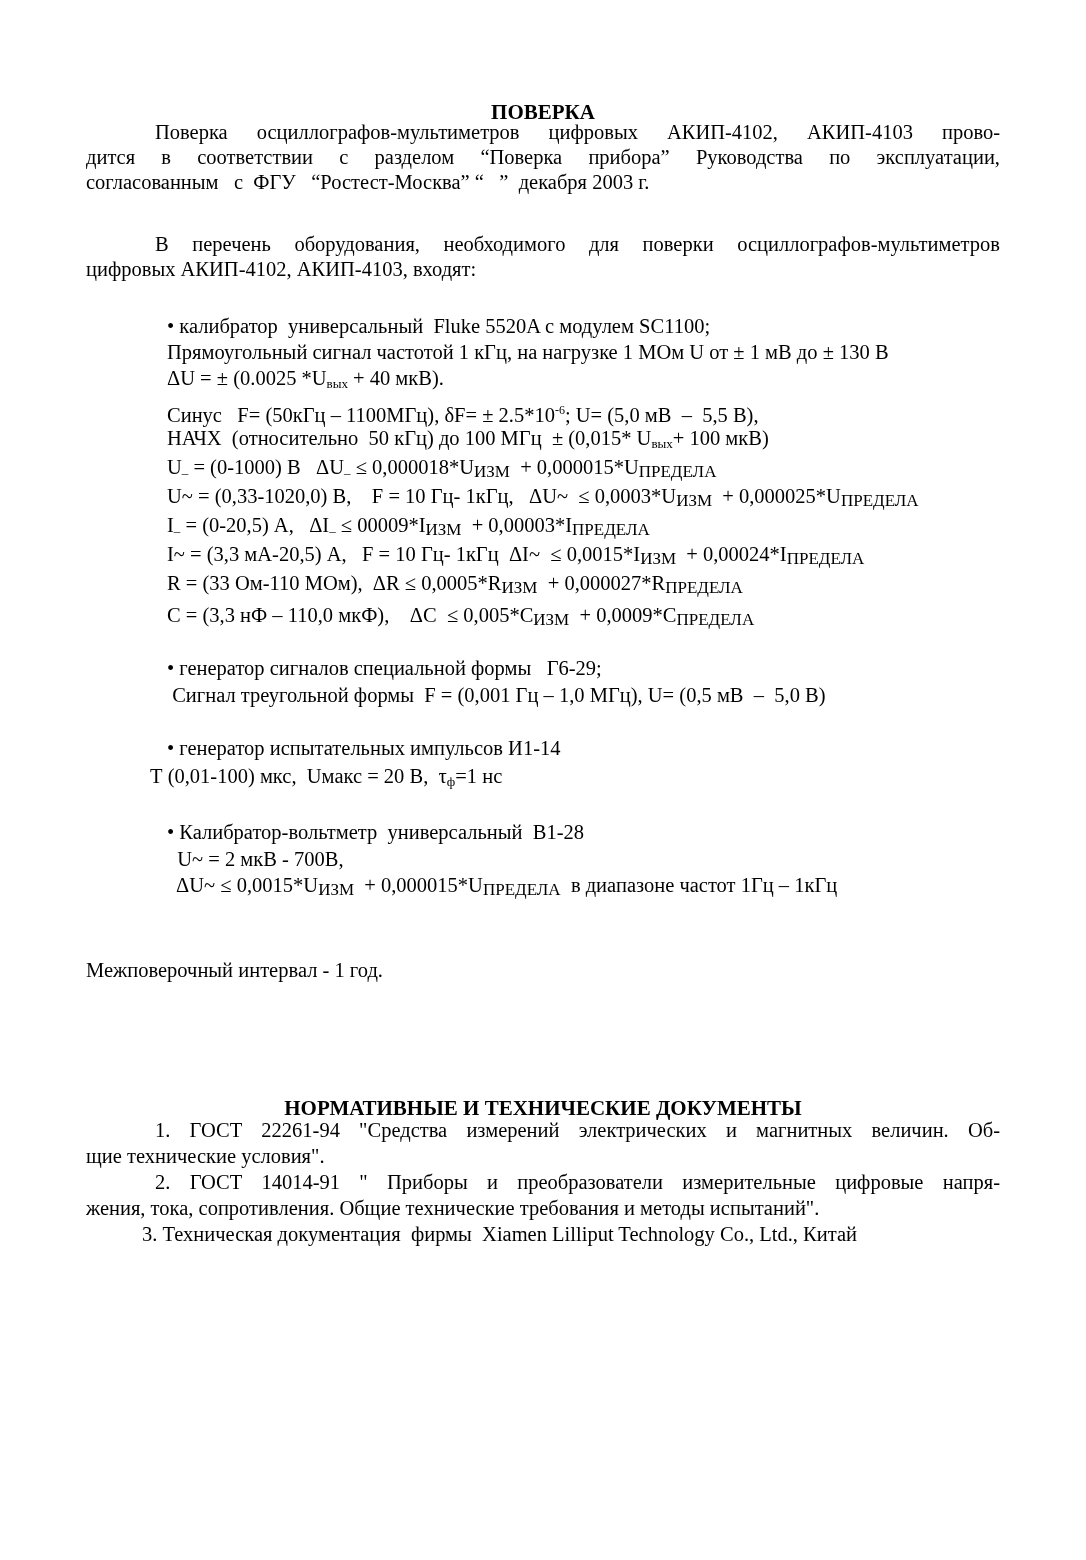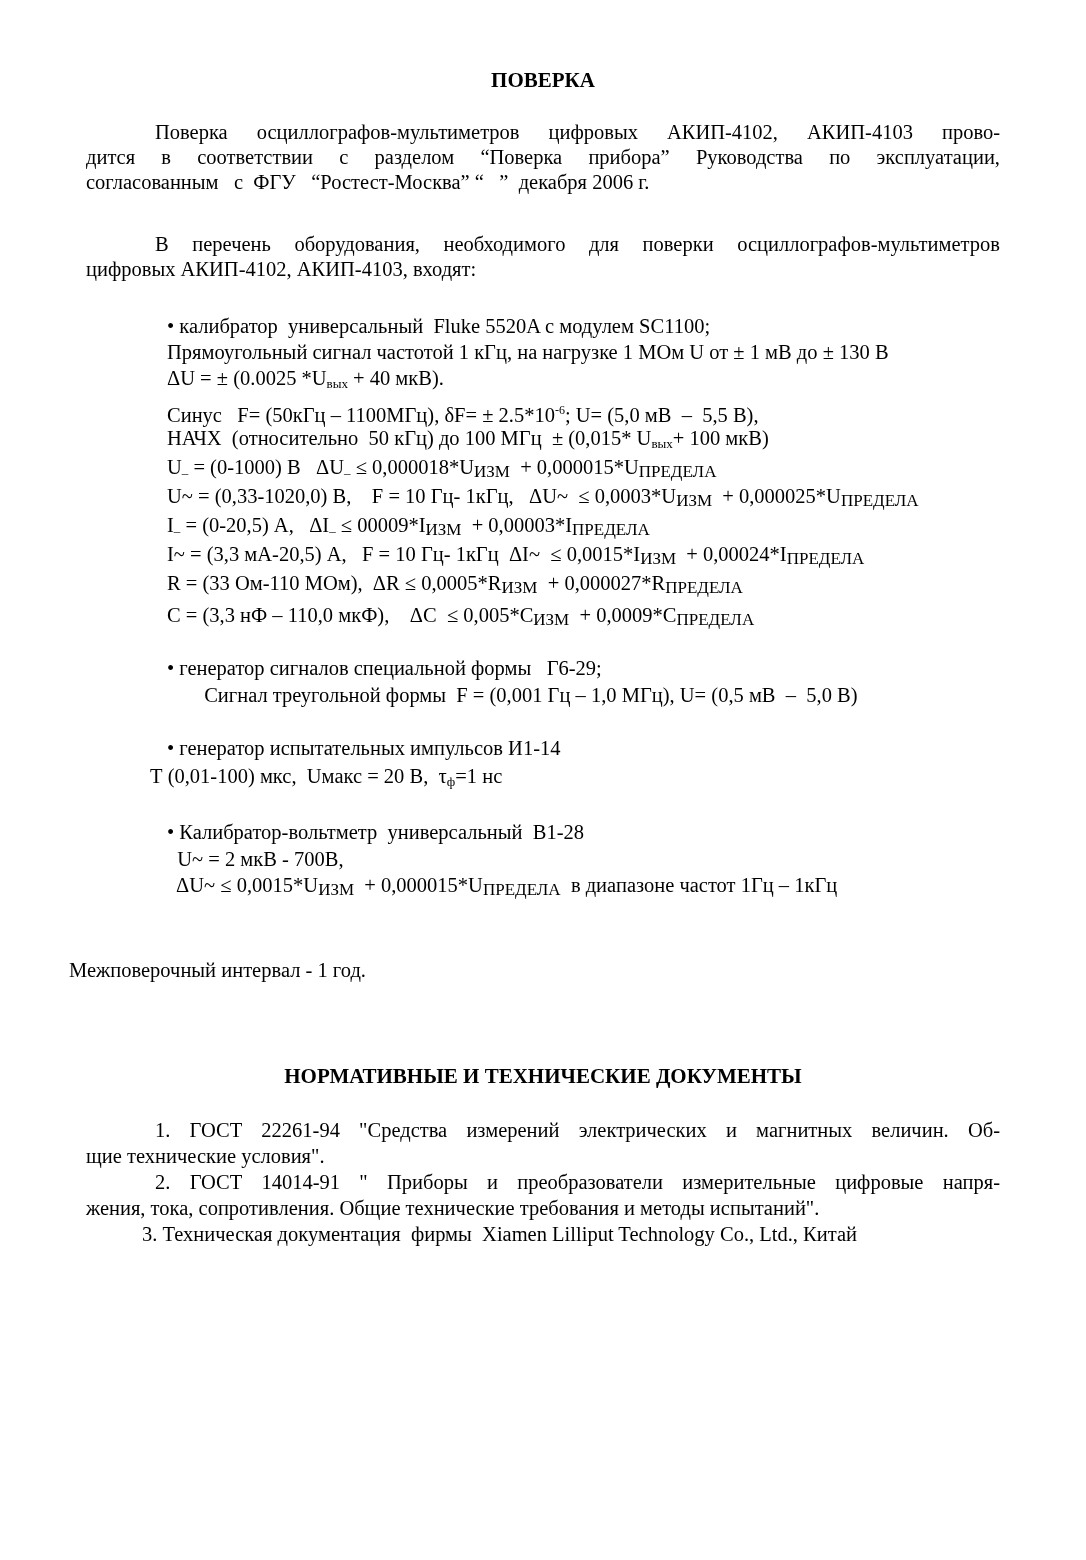--- a/index.html
+++ b/index.html
@@ -2,69 +2,69 @@
 <html><head>
   <meta charset="utf-8">
   <style>
     html, body { margin: 0; padding: 0; background: #ffffff; }
     body {
       width: 1086px; height: 1560px; position: relative; overflow: hidden;
       font-family: "Liberation Serif", "DejaVu Serif", serif;
       color: #000000; font-size: 20.5px; line-height: 25px;
     }
     .abs { position: absolute; white-space: nowrap; }
-    .title { font-weight: bold; font-size: 21px; left: 0; width: 1086px; text-align: center; }
+    .title { font-weight: bold; font-size: 21px; left: 0; width: 1086px; text-align: center; margin-top: 32px; }
     .sub { font-size: 13px; vertical-align: -3px; letter-spacing: 0; }
     .subsm { font-size: 17px; vertical-align: -3px; }
     .sup { font-size: 12px; vertical-align: 8px; }
     .list-line { position: absolute; white-space: nowrap; }
   </style>
 </head>
 <body>
 
 <div class="abs title" style="top:68px;">ПОВЕРКА</div>
 
 <div class="abs" style="left:155px; top:120px; width:845px; text-align:justify; text-align-last:justify; white-space:normal;">Поверка  осциллографов-мультиметров  цифровых АКИП-4102, АКИП-4103 прово-</div>
 <div class="abs" style="left:86px; top:145px; width:914px; text-align:justify; text-align-last:justify; white-space:normal;">дится  в  соответствии  с  разделом “Поверка  прибора”  Руководства по эксплуатации,</div>
-<div class="abs" style="left:86px; top:170px; white-space:pre;">согласованным   с  ФГУ   “Ростест-Москва” “   ”  декабря 2006 г.</div>
+<div class="abs" style="left:86px; top:170px; white-space:pre;">согласованным   с  ФГУ   “Ростест-Москва” “   ”  декабря 2003 г.</div>
 
 <div class="abs" style="left:155px; top:232px; width:845px; text-align:justify; text-align-last:justify; white-space:normal;">В перечень оборудования, необходимого для поверки осциллографов-мультиметров</div>
 <div class="abs" style="left:86px; top:257px;font-family:Liberation Serif, serif;">цифровых АКИП-4102, АКИП-4103, входят:</div>
 
 <div>
   <div class="list-line" style="left:167px; top:314px; white-space:pre;">• калибратор  универсальный  Fluke 5520A с модулем SC1100;</div>
   <div class="list-line" style="left:167px; top:340px; white-space:pre;">Прямоугольный сигнал частотой 1 кГц, на нагрузке 1 МОм U от ± 1 мВ до ± 130 В</div>
   <div class="list-line" style="left:167px; top:366px; white-space:pre;"><span>ΔU = ± (0.0025 *U</span><span class="sub">вых</span><span> + 40 мкВ).</span></div>
   <div class="list-line" style="left:167px; top:398px; white-space:pre;"><span>Синус   F= (50кГц – 1100МГц), δF= ± 2.5*10</span><span class="sup">-6</span><span>; U= (5,0 мВ  –  5,5 В),</span></div>
   <div class="list-line" style="left:167px; top:426px; white-space:pre;"><span>НАЧХ  (относительно  50 кГц) до 100 МГц  ± (0,015* U</span><span class="sub">вых</span><span>+ 100 мкВ)</span></div>
   <div class="list-line" style="left:167px; top:455px; white-space:pre;"><span>U</span><span class="sub">–</span><span> = (0-1000) В   ΔU</span><span class="sub">–</span><span> ≤ 0,000018*U</span><span class="subsm">ИЗМ</span><span>  + 0,000015*U</span><span class="subsm">ПРЕДЕЛА</span></div>
   <div class="list-line" style="left:167px; top:484px; white-space:pre;"><span>U~ = (0,33-1020,0) В,    F = 10 Гц- 1кГц,   ΔU~  ≤ 0,0003*U</span><span class="subsm">ИЗМ</span><span>  + 0,000025*U</span><span class="subsm">ПРЕДЕЛА</span></div>
   <div class="list-line" style="left:167px; top:513px; white-space:pre;"><span>I</span><span class="sub">–</span><span> = (0-20,5) А,   ΔI</span><span class="sub">–</span><span> ≤ 00009*I</span><span class="subsm">ИЗМ</span><span>  + 0,00003*I</span><span class="subsm">ПРЕДЕЛА</span></div>
   <div class="list-line" style="left:167px; top:542px; white-space:pre;"><span>I~ = (3,3 мА-20,5) А,   F = 10 Гц- 1кГц  ΔI~  ≤ 0,0015*I</span><span class="subsm">ИЗМ</span><span>  + 0,00024*I</span><span class="subsm">ПРЕДЕЛА</span></div>
   <div class="list-line" style="left:167px; top:571px; white-space:pre;"><span>R = (33 Ом-110 МОм),  ΔR ≤ 0,0005*R</span><span class="subsm">ИЗМ</span><span>  + 0,000027*R</span><span class="subsm">ПРЕДЕЛА</span></div>
   <div class="list-line" style="left:167px; top:603px; white-space:pre;"><span>C = (3,3 нФ – 110,0 мкФ),    ΔC  ≤ 0,005*C</span><span class="subsm">ИЗМ</span><span>  + 0,0009*C</span><span class="subsm">ПРЕДЕЛА</span></div>
 </div>
 
 <div>
   <div class="list-line" style="left:167px; top:656px; white-space:pre;">• генератор сигналов специальной формы   Г6-29;</div>
-  <div class="list-line" style="left:167px; top:683px; white-space:pre;margin-left:32px;"> Сигнал треугольной формы  F = (0,001 Гц – 1,0 МГц), U= (0,5 мВ  –  5,0 В)</div>
+  <div class="list-line" style="left:167px; top:683px; white-space:pre;"> Сигнал треугольной формы  F = (0,001 Гц – 1,0 МГц), U= (0,5 мВ  –  5,0 В)</div>
 </div>
 
 <div>
   <div class="list-line" style="left:167px; top:736px; white-space:pre;">• генератор испытательных импульсов И1-14</div>
   <div class="list-line" style="left:150px; top:764px; white-space:pre;"><span>Т (0,01-100) мкс,  Uмакс = 20 В,  τ</span><span class="sub">ф</span><span>=1 нс</span></div>
 </div>
 
 <div>
   <div class="list-line" style="left:167px; top:820px; white-space:pre;">• Калибратор-вольтметр  универсальный  В1-28</div>
   <div class="list-line" style="left:167px; top:847px; white-space:pre;">  U~ = 2 мкВ - 700В,</div>
   <div class="list-line" style="left:167px; top:873px; white-space:pre;"><span>  ΔU~ ≤ 0,0015*U</span><span class="subsm">ИЗМ</span><span>  + 0,000015*U</span><span class="subsm">ПРЕДЕЛА</span><span>  в диапазоне частот 1Гц – 1кГц</span></div>
 </div>
 
-<div class="abs" style="left:69px; top:958px;text-align:center;">Межповерочный интервал - 1 год.</div>
+<div class="abs" style="left:86px; top:958px;text-align:center;">Межповерочный интервал - 1 год.</div>
 
 <div class="abs title" style="top:1064px;">НОРМАТИВНЫЕ И ТЕХНИЧЕСКИЕ ДОКУМЕНТЫ</div>
 
 <div>
   <div class="abs" style="left:155px; top:1118px; width:845px; text-align:justify; text-align-last:justify; white-space:normal;">1. ГОСТ 22261-94    "Средства измерений электрических и магнитных величин. Об-</div>
   <div class="abs" style="left:86px; top:1144px;">щие технические условия".</div>
 </div>
 <div>
   <div class="abs" style="left:155px; top:1170px; width:845px; text-align:justify; text-align-last:justify; white-space:normal;">2. ГОСТ 14014-91   " Приборы и преобразователи измерительные цифровые напря-</div>
   <div class="abs" style="left:86px; top:1196px;">жения, тока, сопротивления. Общие технические требования и методы испытаний".</div>

